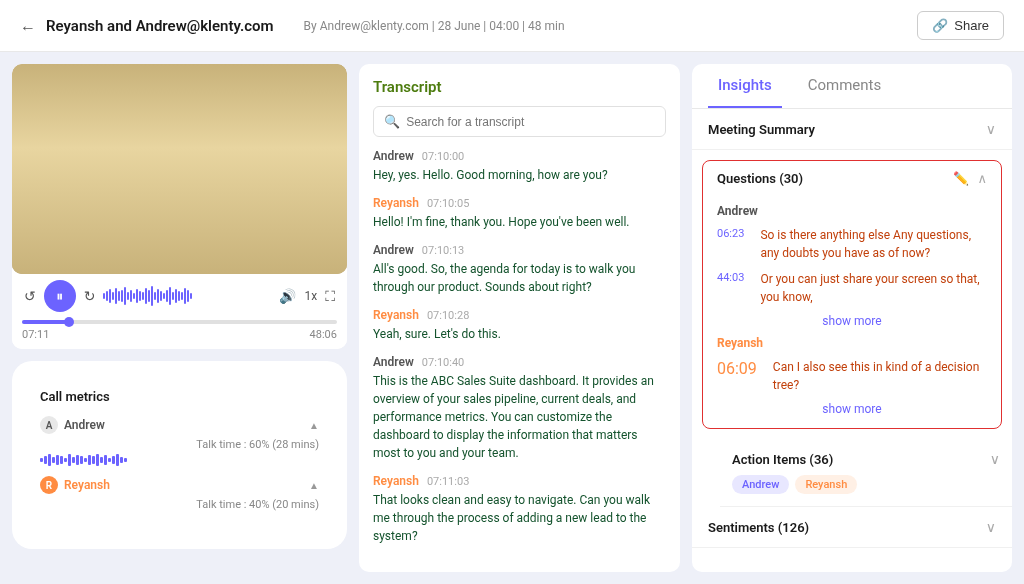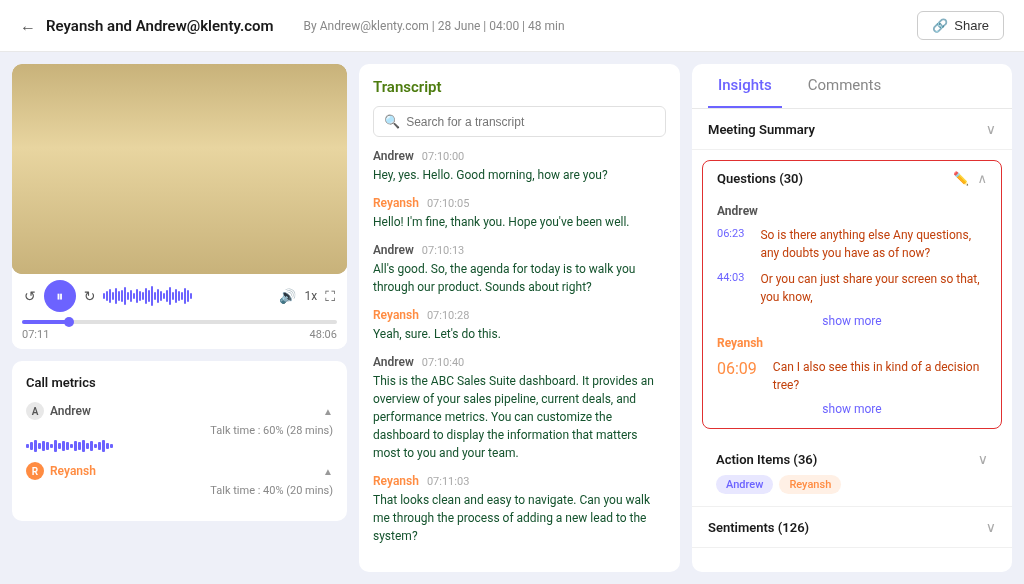--- a/index.html
+++ b/index.html
@@ -116,22 +116,22 @@
       font-size: 14px;
       border: none;
     }
     .speed-label {
       font-size: 12px;
       color: #555;
     }
     
     .call-metrics {
       background: #fff;
-      border-radius: 10px;
-      padding: 14px;
+      border-radius: 20px;
+      padding: 28px;
     }
     .call-metrics-title {
       font-size: 13px;
       font-weight: 600;
       color: #1a1a1a;
       margin-bottom: 12px;
     }
     .metric-item {
       margin-bottom: 10px;
     }
@@ -353,22 +353,23 @@
       margin: 8px 0;
     }
     .q-time-r {
       font-size: 16px;
       color: #ff8c42;
       flex-shrink: 0;
       margin-top: 1px;
     }
     
     .section-with-tags {
-      padding: 12px 24px;
+      padding: 12px 12px;
       border-bottom: 1px solid #f0f0f0;
+      margin-left: 28px;
     }
     .section-row {
       display: flex;
       align-items: center;
       justify-content: space-between;
       margin-bottom: 8px;
     }
     .tag-a {
       background: #e8e7ff;
       color: #6c63ff;

